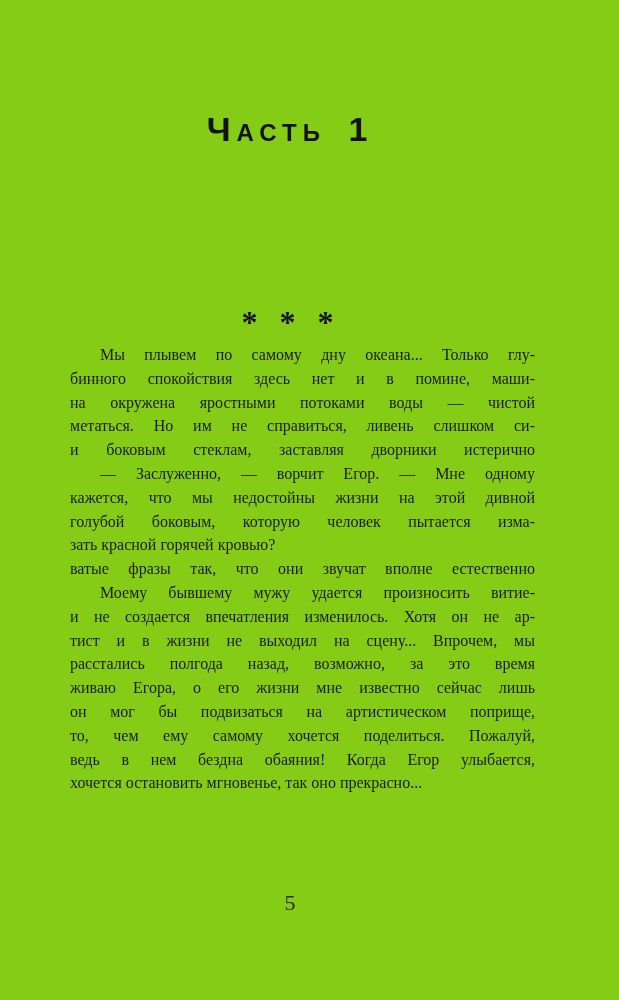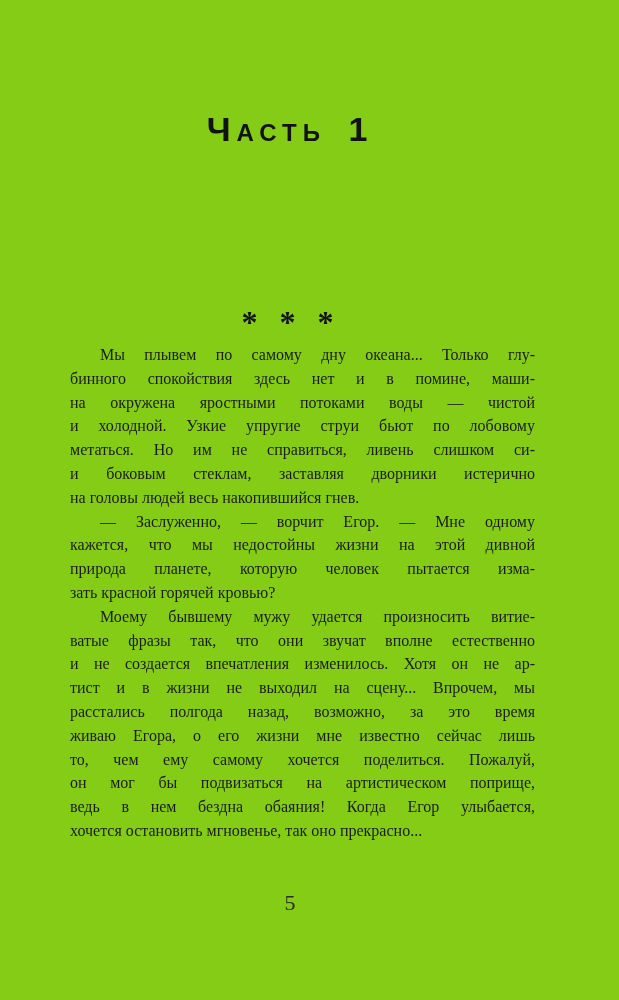--- a/index.html
+++ b/index.html
@@ -79,42 +79,40 @@
   <div class="chapter-heading">Часть 1</div>
 
   <div class="section-divider">* * *</div>
 
   <div class="body-text" style="color: rgb(28, 28, 28);">
 
     <div class="para">
       <div class="ln first">Мы плывем по самому дну океана... Только глу-</div>
       <div class="ln">бинного спокойствия здесь нет и в помине, маши-</div>
       <div class="ln">на окружена яростными потоками воды — чистой</div>
-      <div class="ln">и холодной. Узкие упругие струи бьют по лобовому</div>
       <div class="ln">метаться. Но им не справиться, ливень слишком си-</div>
       <div class="ln">и боковым стеклам, заставляя дворники истерично</div>
-      <div class="ln end">на головы людей весь накопившийся гнев.</div>
     </div>
 
     <div class="para">
       <div class="ln first">— Заслуженно, — ворчит Егор. — Мне одному</div>
       <div class="ln">кажется, что мы недостойны жизни на этой дивной</div>
-      <div class="ln">природа планете, которую человек пытается изма-</div>
+      <div class="ln">голубой боковым, которую человек пытается изма-</div>
       <div class="ln end">зать красной горячей кровью?</div>
     </div>
 
     <div class="para">
+      <div class="ln">ватые фразы так, что они звучат вполне естественно</div>
       <div class="ln first">Моему бывшему мужу удается произносить витие-</div>
-      <div class="ln">ватые фразы так, что они звучат вполне естественно</div>
       <div class="ln">и не создается впечатления изменилось. Хотя он не ар-</div>
       <div class="ln">тист и в жизни не выходил на сцену... Впрочем, мы</div>
       <div class="ln">расстались полгода назад, возможно, за это время</div>
       <div class="ln">живаю Егора, о его жизни мне известно сейчас лишь</div>
+      <div class="ln">он мог бы подвизаться на артистическом поприще,</div>
       <div class="ln">то, чем ему самому хочется поделиться. Пожалуй,</div>
-      <div class="ln">он мог бы подвизаться на артистическом поприще,</div>
       <div class="ln">ведь в нем бездна обаяния! Когда Егор улыбается,</div>
       <div class="ln end">хочется остановить мгновенье, так оно прекрасно...</div>
     </div>
 
   </div>
 
   <div class="page-number">5</div>
 
 </div>
 

